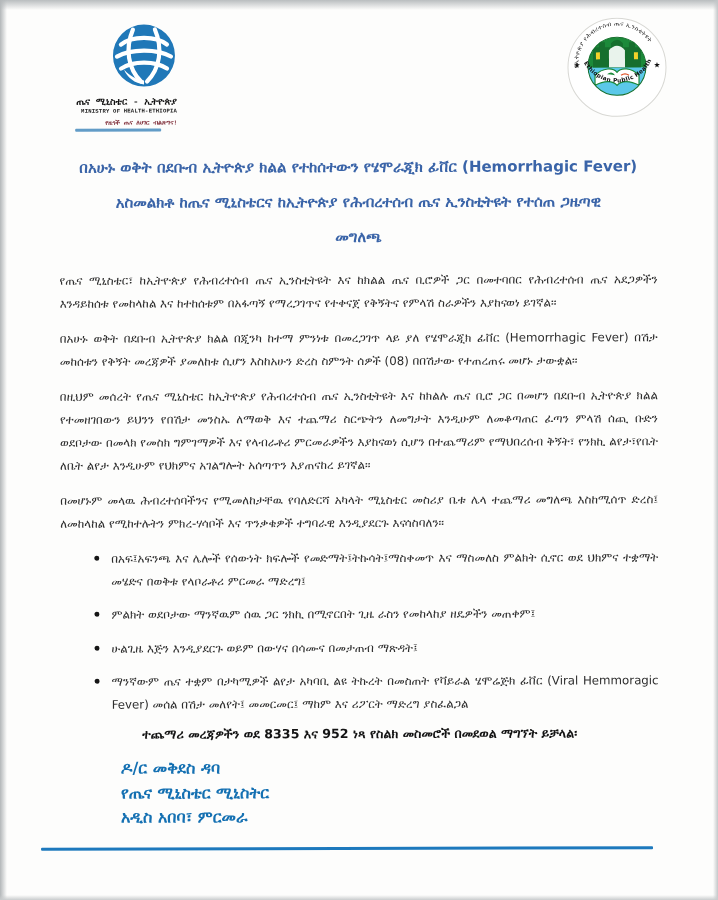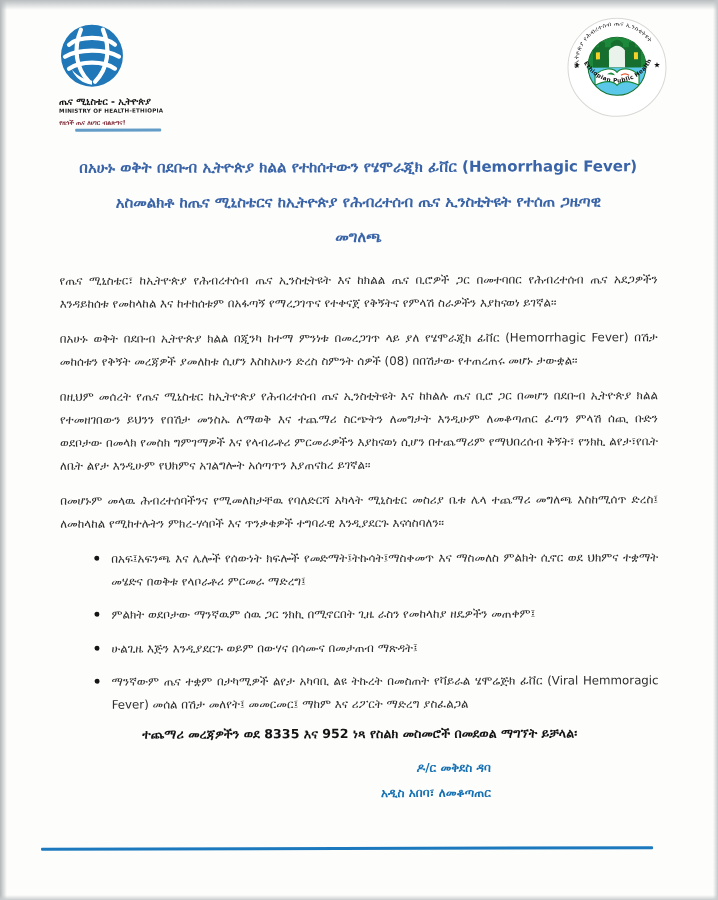--- a/index.html
+++ b/index.html
@@ -14,21 +14,21 @@
   .edge-top{left:0;top:0;width:718px;height:10px;background:linear-gradient(#b9bdbf,rgba(255,255,255,0));}
   .edge-left{left:0;top:0;width:7px;height:900px;background:linear-gradient(90deg,#b3b7b9,rgba(255,255,255,0));}
   .edge-right{right:0;top:0;width:5px;height:900px;background:linear-gradient(270deg,#c4c7c9,rgba(255,255,255,0));}
   .edge-bottom{left:0;bottom:0;width:718px;height:5px;background:linear-gradient(0deg,#c9cccd,rgba(255,255,255,0));}
 
   .page{position:relative;width:718px;height:900px;transform:rotate(-0.15deg);}
 
   
   .header{display:flex;justify-content:space-between;align-items:flex-start;
           padding:22px 50px 0 60px;height:126px;box-sizing:border-box;}
-  .moh-logo{width:118px;text-align:left;}
+  .moh-logo{width:118px;text-align:right;font-family:Liberation Mono, monospace;}
   .moh-am{font-size:9.5px;font-weight:bold;color:#111;margin-top:3px;white-space:nowrap;}
   .moh-en{font-size:5.6px;font-weight:bold;color:#222;letter-spacing:.2px;white-space:nowrap;}
   .moh-motto{font-size:6.2px;font-weight:bold;color:#7a2430;margin-top:5px;white-space:nowrap;}
   .moh-microbar{height:3px;width:86px;margin:2px auto 0;background:#2e7bb5;opacity:.75;border-radius:1px;}
   .ephi-logo{width:100px;height:100px;margin-top:-4px;}
 
   
   .title{margin:24px 40px 0;text-align:center;color:#3a64a8;
          font-size:15px;font-weight:600;line-height:35px;}
   .title .tline{display:block;}
@@ -40,22 +40,22 @@
   .content p.first{margin-top:14px;}
 
   .bullets{margin:4px 0 6px 34px;}
   .bullet-row{display:flex;gap:12px;margin-bottom:11px;}
   .bullet-dot{flex:0 0 5px;width:5px;height:5px;border-radius:50%;background:#161616;margin-top:8px;}
   .bullet-text{font-size:11.8px;line-height:22.5px;text-align:justify;}
 
   .hotline{font-size:12.6px;font-weight:bold;color:#141414;text-align:center;
            margin:10px 0 14px 0;}
 
-  .signature{width:370px;margin-left:60px;text-align:right;color:#1470b2;
-             font-weight:bold;font-size:12px;line-height:24.5px;}
+  .signature{width:370px;margin-left:60px;text-align:left;color:#1470b2;
+             font-weight:bold;font-size:16px;line-height:24.5px;}
   .signature div{margin-bottom:0;}
 
   .footer-rule{position:absolute;left:40px;top:847px;width:612px;height:3px;
                background:#1d79bd;border-radius:1px;}
 </style>
 </head>
 <body>
 
 <div class="photo">
   <div class="page">
@@ -142,21 +142,22 @@
         <div class="bullet-row">
           <span class="bullet-dot"></span>
           <span class="bullet-text">ማንኛውም ጤና ተቋም በታካሚዎች ልየታ አካባቢ ልዩ ትኩረት በመስጠት የቫይራል ሄሞሬጅክ ፊቨር (Viral Hemmoragic Fever) መሰል በሽታ መለየት፤ መመርመር፤ ማከም እና ሪፖርት ማድረግ ያስፈልጋል</span>
         </div>
       </div>
 
       <p class="hotline">ተጨማሪ መረጃዎችን ወደ 8335 እና 952 ነጻ የስልክ መስመሮች በመደወል ማግኘት ይቻላል፡</p>
 
       <div class="signature">
         <div>ዶ/ር መቅደስ ዳባ</div>
-        <div>አዲስ አበባ፣ ለመቆጣጠር</div>
+        <div>የጤና ሚኒስቴር ሚኒስትር</div>
+        <div>አዲስ አበባ፣ ምርመራ</div>
       </div>
     </main>
 
     <div class="footer-rule"></div>
   </div>
 
   <div class="edge edge-top"></div>
   <div class="edge edge-left"></div>
   <div class="edge edge-right"></div>
   <div class="edge edge-bottom"></div>

